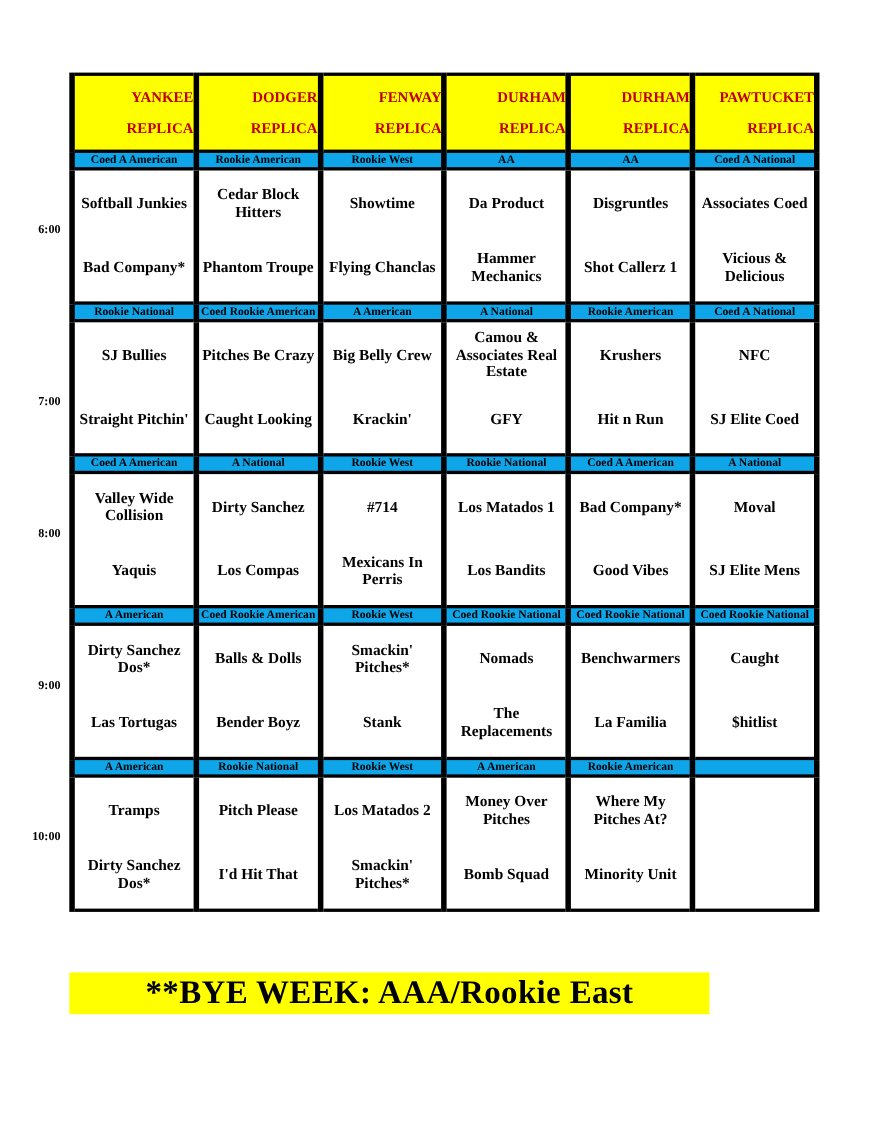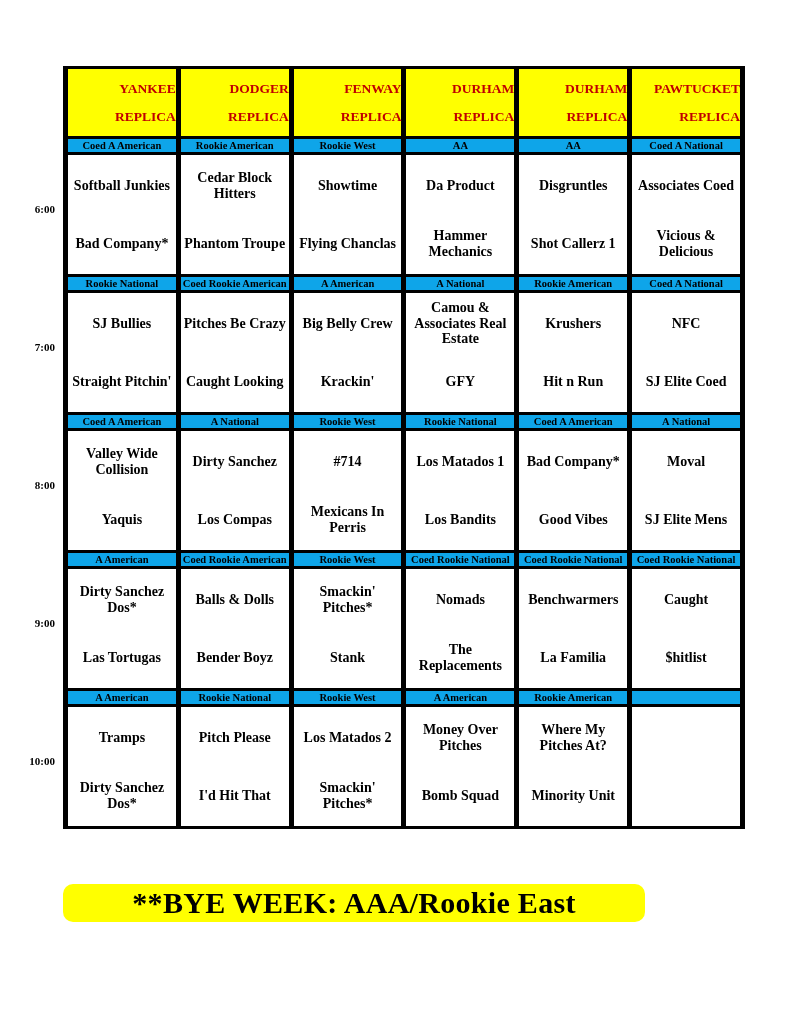--- a/index.html
+++ b/index.html
@@ -77,30 +77,29 @@
     font-size: 11px;
   }
   .bye {
     position: absolute;
     left: 63px; top: 884px;
     width: 582px; height: 38px;
     background: #ffff00;
     display: flex; align-items: center; justify-content: center;
     font-size: 30px;
     letter-spacing: 0.3px;
-    border-radius: 10px;
   }
 </style>
 </head>
 <body>
 
 <div class="page">
 
   <div class="time" style="top:203px">6:00</div>
-  <div class="time" style="top:341px">7:00</div>
+  <div class="time" style="top:359px">7:00</div>
   <div class="time" style="top:479px">8:00</div>
   <div class="time" style="top:617px">9:00</div>
   <div class="time" style="top:755px">10:00</div>
 
   <table class="sched">
     <tbody>
     <tr>
       <td class="hdr">
         <div class="hl">YANKEE</div>
         <div class="hl">REPLICA</div>

